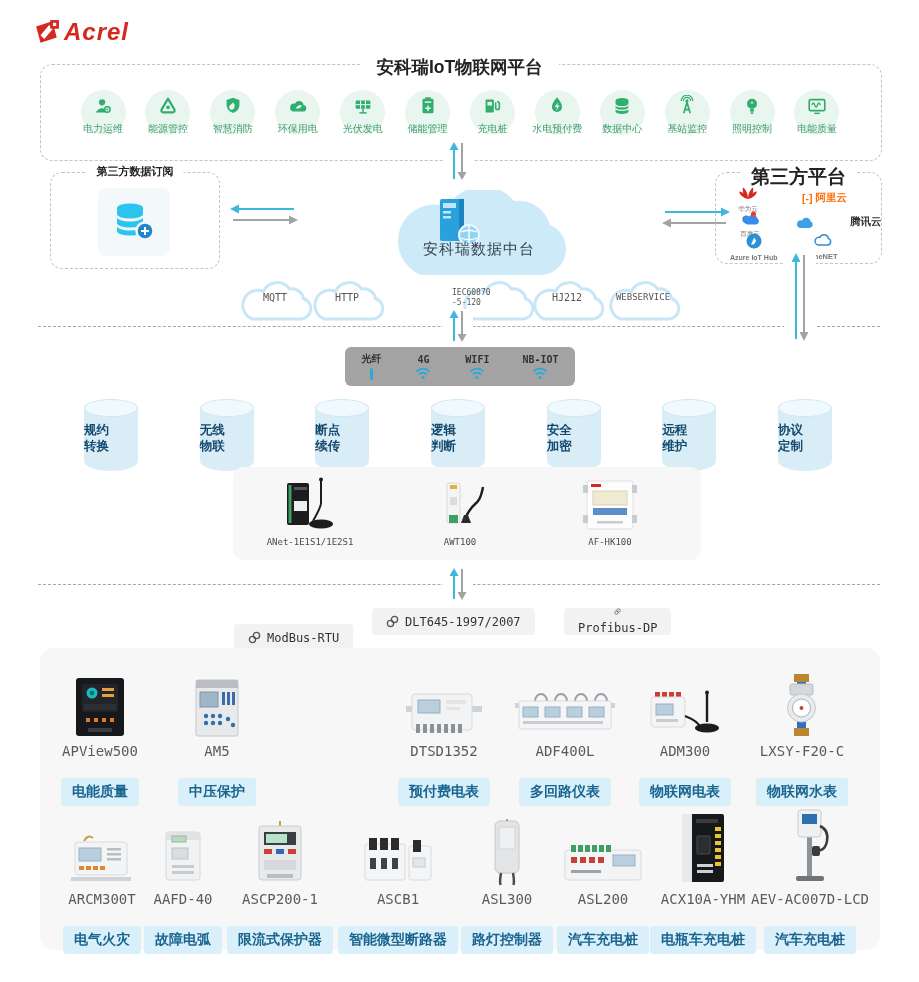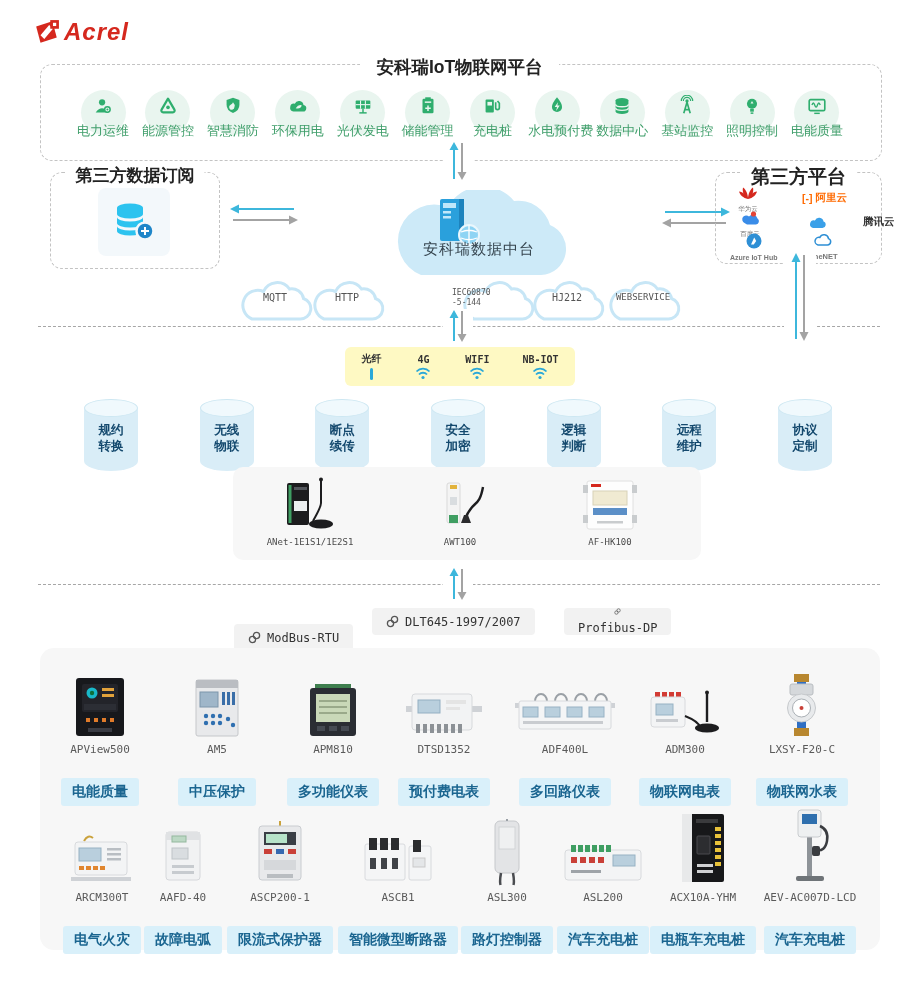--- a/index.html
+++ b/index.html
@@ -20,25 +20,25 @@
   #top-box{left:40px;top:64px;width:840px;height:95px;}
   #main-title{left:0;right:0;top:55px;text-align:center;font-size:17.5px;font-weight:bold;z-index:3;}
   #main-title span{background:#fff;padding:0 16px;}
 
   
   #app-row{left:74px;top:90px;width:772px;display:flex;justify-content:space-between;z-index:2;}
   .app{width:58px;text-align:center;}
   .app .circ{width:45px;height:45px;border-radius:50%;background:#e9f5ef;margin:0 auto;
              display:flex;align-items:flex-start;justify-content:center;}
   .app .circ svg{margin-top:5px;}
-  .app .lbl{font-size:13px;color:#3f9e6a;margin-top:-13px;position:relative;z-index:1;white-space:nowrap;}
+  .app .lbl{font-size:10px;color:#3f9e6a;margin-top:-13px;position:relative;z-index:1;white-space:nowrap;}
 
   
   #sub-box{left:50px;top:172px;width:168px;height:95px;}
-  #sub-box .box-title{font-size:17px;}
+  #sub-box .box-title{font-size:11px;}
   #db-tile{left:47px;top:15px;width:72px;height:68px;background:#f3f8fb;border-radius:8px;
            display:flex;align-items:center;justify-content:center;}
   #tp-box{left:715px;top:172px;width:165px;height:90px;}
   #tp-box .box-title{font-size:19px;}
   .plat{position:absolute;text-align:center;white-space:nowrap;}
   .plat .pname{font-size:6.5px;color:#777;display:block;margin-top:1px;}
   .plat.inline{display:flex;align-items:center;gap:3px;}
   .ali{color:#ff6a00;font-weight:bold;font-size:10.5px;}
   .txt-dark{font-size:10.5px;color:#333;font-weight:bold;}
   .tx-blue{color:#2e7fc2;font-weight:bold;}
@@ -53,52 +53,52 @@
   .pcloud{position:absolute;width:90px;height:46px;}
   .pcloud svg{position:absolute;left:0;top:0;}
   .pcloud .ct{position:absolute;left:0;right:0;top:15px;text-align:center;font-size:10px;color:#555;}
   .pcloud .ct2{position:absolute;left:0;right:0;top:11px;text-align:left;font-size:8px;line-height:1.25;color:#555;}
 
   
   .sep{border-top:1px dashed #a6a6a6;height:0;}
   .varrows{background:#fff;z-index:4;padding:0 4px;}
 
   
-  #link-bar{left:345px;top:347px;width:230px;height:39px;background:#fef9c3;border-radius:6px;
+  #link-bar{left:345px;top:347px;width:230px;height:39px;background:#a3a3a3;border-radius:6px;
             display:flex;align-items:center;justify-content:space-around;}
   .lk{text-align:center;}
   .lk .t{font-size:10px;font-weight:bold;color:#333;}
   .lk .ic{height:14px;margin-top:1px;display:flex;align-items:center;justify-content:center;}
   .fiber{width:3px;height:12px;background:#2aa8d8;border-radius:2px;}
 
   
   #cyl-row{left:84px;top:399px;width:748px;display:flex;justify-content:space-between;}
   .cyl{position:relative;width:54px;height:72px;}
   .cyl .body{position:absolute;left:0;right:0;top:8px;bottom:0;background:#d9edf7;
              border-radius:4px 4px 27px 27px / 4px 4px 10px 10px;}
   .cyl .cap{position:absolute;left:0;top:0;width:52px;height:16px;background:#f0f9fd;
             border:1px solid #cde7f2;border-radius:50%;}
-  .cyl .t{position:absolute;left:0;right:0;top:23px;text-align:center;font-size:12.5px;
+  .cyl .t{position:absolute;left:0;right:0;top:23px;text-align:left;font-size:12.5px;
           font-weight:bold;color:#14496e;line-height:1.3;}
 
   
   #gw-panel{left:233px;top:467px;width:468px;height:93px;background:#f7f7f7;border-radius:10px;}
   .gw{position:absolute;width:150px;text-align:center;top:8px;}
   .gw .art{height:58px;display:flex;align-items:flex-end;justify-content:center;}
   .gw .nm{font-size:9px;color:#4a4a4a;margin-top:4px;}
 
   
   .fp{position:absolute;top:608px;height:27px;background:#f2f2f2;border-radius:4px;
       display:inline-flex;align-items:center;gap:6px;padding:0 14px;font-size:12px;color:#333;}
 
   
   #dev-panel{left:40px;top:648px;width:840px;height:302px;background:#f7f7f7;border-radius:14px;}
   .dcol{position:absolute;text-align:center;}
   .dcol .art{height:74px;display:flex;align-items:flex-end;justify-content:center;}
-  .dcol .nm{font-size:11px;color:#5a5a5a;margin-top:5px;height:12px;}
+  .dcol .nm{font-size:14px;color:#5a5a5a;margin-top:5px;height:12px;}
   .dcol .cat{display:inline-block;margin-top:5px;background:#d9f0fa;color:#1a6590;font-weight:bold;
              font-size:14px;padding:5px 11px;border-radius:3px;white-space:nowrap;}
 </style>
 </head>
 <body>
 
 <div id="stage">
 
   <div id="logo" class="abs">
     <svg width="26" height="26" viewBox="0 0 24 24">
@@ -320,21 +320,21 @@
       <span class="ali">[-]</span>
       <span class="ali">阿里云</span>
     </div>
     <div class="plat" style="left:24px;top:37px;">
       <svg width="20" height="15" viewBox="0 0 20 15">
           <path d="M4.5,13 a4,4 0 1,1 4.5,-6.5 a5,5 0 0,1 8.5,2 a3.3,3.3 0 0,1 -1.5,6 h-9" fill="#3a8ce8"></path>
           <circle cx="13.5" cy="4" r="2.6" fill="#e34335"></circle>
         </svg>
       <span class="pname">百度云</span>
     </div>
-    <div class="plat inline" style="left:93px;top:42px;gap:36px;">
+    <div class="plat inline" style="left:80px;top:42px;gap:36px;">
       <svg width="18" height="13" viewBox="0 0 18 13">
           <path d="M4,12 h9.5 a3.3,3.3 0 0,0 1,-6.4 a4.5,4.5 0 0,0 -8.6,-1.2 a3.8,3.8 0 0,0 -1.9,7.6 z" fill="#3aa0e8"></path>
         </svg>
       <span class="txt-dark">腾讯云</span>
     </div>
     <div class="plat" style="left:14px;top:60px;">
       <svg width="16" height="16" viewBox="0 0 16 16">
           <circle cx="8" cy="8" r="7.5" fill="#2e8fd5"></circle>
           <path d="M5,11.5 l3.2,-7 l2,3.5 l-2.4,3.5 z" fill="#fff"></path>
         </svg>
@@ -366,21 +366,21 @@
   <div class="pcloud" style="left:302px;top:277px;">
     <svg width="90" height="46" viewBox="0 0 90 46">
         <path d="M22,42 h48 a10.5,10.5 0 0,0 3.5,-20.5 a12,12 0 0,0 -14,-9.5 a15,15 0 0,0 -26,2.5 a11.5,11.5 0 0,0 -11.5,27.5 z" fill="#fff" stroke="#c7e6f6" stroke-width="3"></path>
       </svg>
     <div class="ct mono">HTTP</div>
   </div>
   <div class="pcloud" style="left:452px;top:277px;">
     <svg width="90" height="46" viewBox="0 0 90 46">
         <path d="M22,42 h48 a10.5,10.5 0 0,0 3.5,-20.5 a12,12 0 0,0 -14,-9.5 a15,15 0 0,0 -26,2.5 a11.5,11.5 0 0,0 -11.5,27.5 z" fill="#fff" stroke="#c7e6f6" stroke-width="3"></path>
       </svg>
-    <div class="ct2 mono"><span>IEC60870</span><br><span>-5-144</span></div>
+    <div class="ct2 mono"><span>IEC60870</span><br><span>-5-120</span></div>
   </div>
   <div class="pcloud" style="left:522px;top:277px;">
     <svg width="90" height="46" viewBox="0 0 90 46">
         <path d="M22,42 h48 a10.5,10.5 0 0,0 3.5,-20.5 a12,12 0 0,0 -14,-9.5 a15,15 0 0,0 -26,2.5 a11.5,11.5 0 0,0 -11.5,27.5 z" fill="#fff" stroke="#c7e6f6" stroke-width="3"></path>
       </svg>
     <div class="ct mono">HJ212</div>
   </div>
   <div class="pcloud" style="left:598px;top:277px;">
     <svg width="90" height="46" viewBox="0 0 90 46">
         <path d="M22,42 h48 a10.5,10.5 0 0,0 3.5,-20.5 a12,12 0 0,0 -14,-9.5 a15,15 0 0,0 -26,2.5 a11.5,11.5 0 0,0 -11.5,27.5 z" fill="#fff" stroke="#c7e6f6" stroke-width="3"></path>
@@ -446,26 +446,26 @@
         <div class="t"><span>无线</span><br><span>物联</span></div>
       </div>
     <div class="cyl">
         <div class="body"></div>
         <div class="cap"></div>
         <div class="t"><span>断点</span><br><span>续传</span></div>
       </div>
     <div class="cyl">
         <div class="body"></div>
         <div class="cap"></div>
-        <div class="t"><span>安全</span><br><span>加密</span></div>
+        <div class="t"><span>逻辑</span><br><span>判断</span></div>
       </div>
     <div class="cyl">
         <div class="body"></div>
         <div class="cap"></div>
-        <div class="t"><span>逻辑</span><br><span>判断</span></div>
+        <div class="t"><span>安全</span><br><span>加密</span></div>
       </div>
     <div class="cyl">
         <div class="body"></div>
         <div class="cap"></div>
         <div class="t"><span>远程</span><br><span>维护</span></div>
       </div>
     <div class="cyl">
         <div class="body"></div>
         <div class="cap"></div>
         <div class="t"><span>协议</span><br><span>定制</span></div>
@@ -593,41 +593,20 @@
               <circle cx="14" cy="47" r="2.2"></circle>
               <circle cx="21" cy="47" r="2.2"></circle>
               <circle cx="28" cy="47" r="2.2"></circle>
               <circle cx="36" cy="43" r="2.2"></circle>
               <circle cx="41" cy="49" r="2.2"></circle>
             </g>
           </svg>
       </div>
       <div class="nm mono">AM5</div><br>
       <span class="cat">中压保护</span>
-    </div>
-    <div class="dcol" style="left:235px;top:16px;width:116px;">
-      <div class="art">
-        <svg width="52" height="56" viewBox="0 0 52 56">
-            <rect x="8" y="2" width="36" height="6" fill="#3f7f4f"></rect>
-            <rect x="3" y="6" width="46" height="48" rx="3" fill="#2a2d33"></rect>
-            <rect x="9" y="12" width="34" height="28" fill="#c9d8b8"></rect>
-            <g stroke="#6a7a5c" stroke-width="1">
-              <line x1="12" y1="19" x2="40" y2="19"></line>
-              <line x1="12" y1="25" x2="40" y2="25"></line>
-              <line x1="12" y1="31" x2="40" y2="31"></line>
-            </g>
-            <g fill="#454a52">
-              <rect x="10" y="44" width="8" height="5"></rect>
-              <rect x="22" y="44" width="8" height="5"></rect>
-              <rect x="34" y="44" width="8" height="5"></rect>
-            </g>
-          </svg>
-      </div>
-      <div class="nm mono">APM810</div><br>
-      <span class="cat">多功能仪表</span>
     </div>
     <div class="dcol" style="left:346px;top:16px;width:116px;">
       <div class="art">
         <svg width="80" height="48" viewBox="0 0 80 48">
             <rect x="2" y="16" width="76" height="6" fill="#cfd2d6"></rect>
             <rect x="8" y="4" width="60" height="36" rx="3" fill="#f2f3f4" stroke="#d7d9dc"></rect>
             <rect x="14" y="10" width="22" height="13" fill="#b9cfdd" stroke="#93afc2"></rect>
             <rect x="42" y="10" width="20" height="4" fill="#e4e4e4"></rect>
             <rect x="42" y="17" width="14" height="3" fill="#e4e4e4"></rect>
             <g fill="#8c9196">

